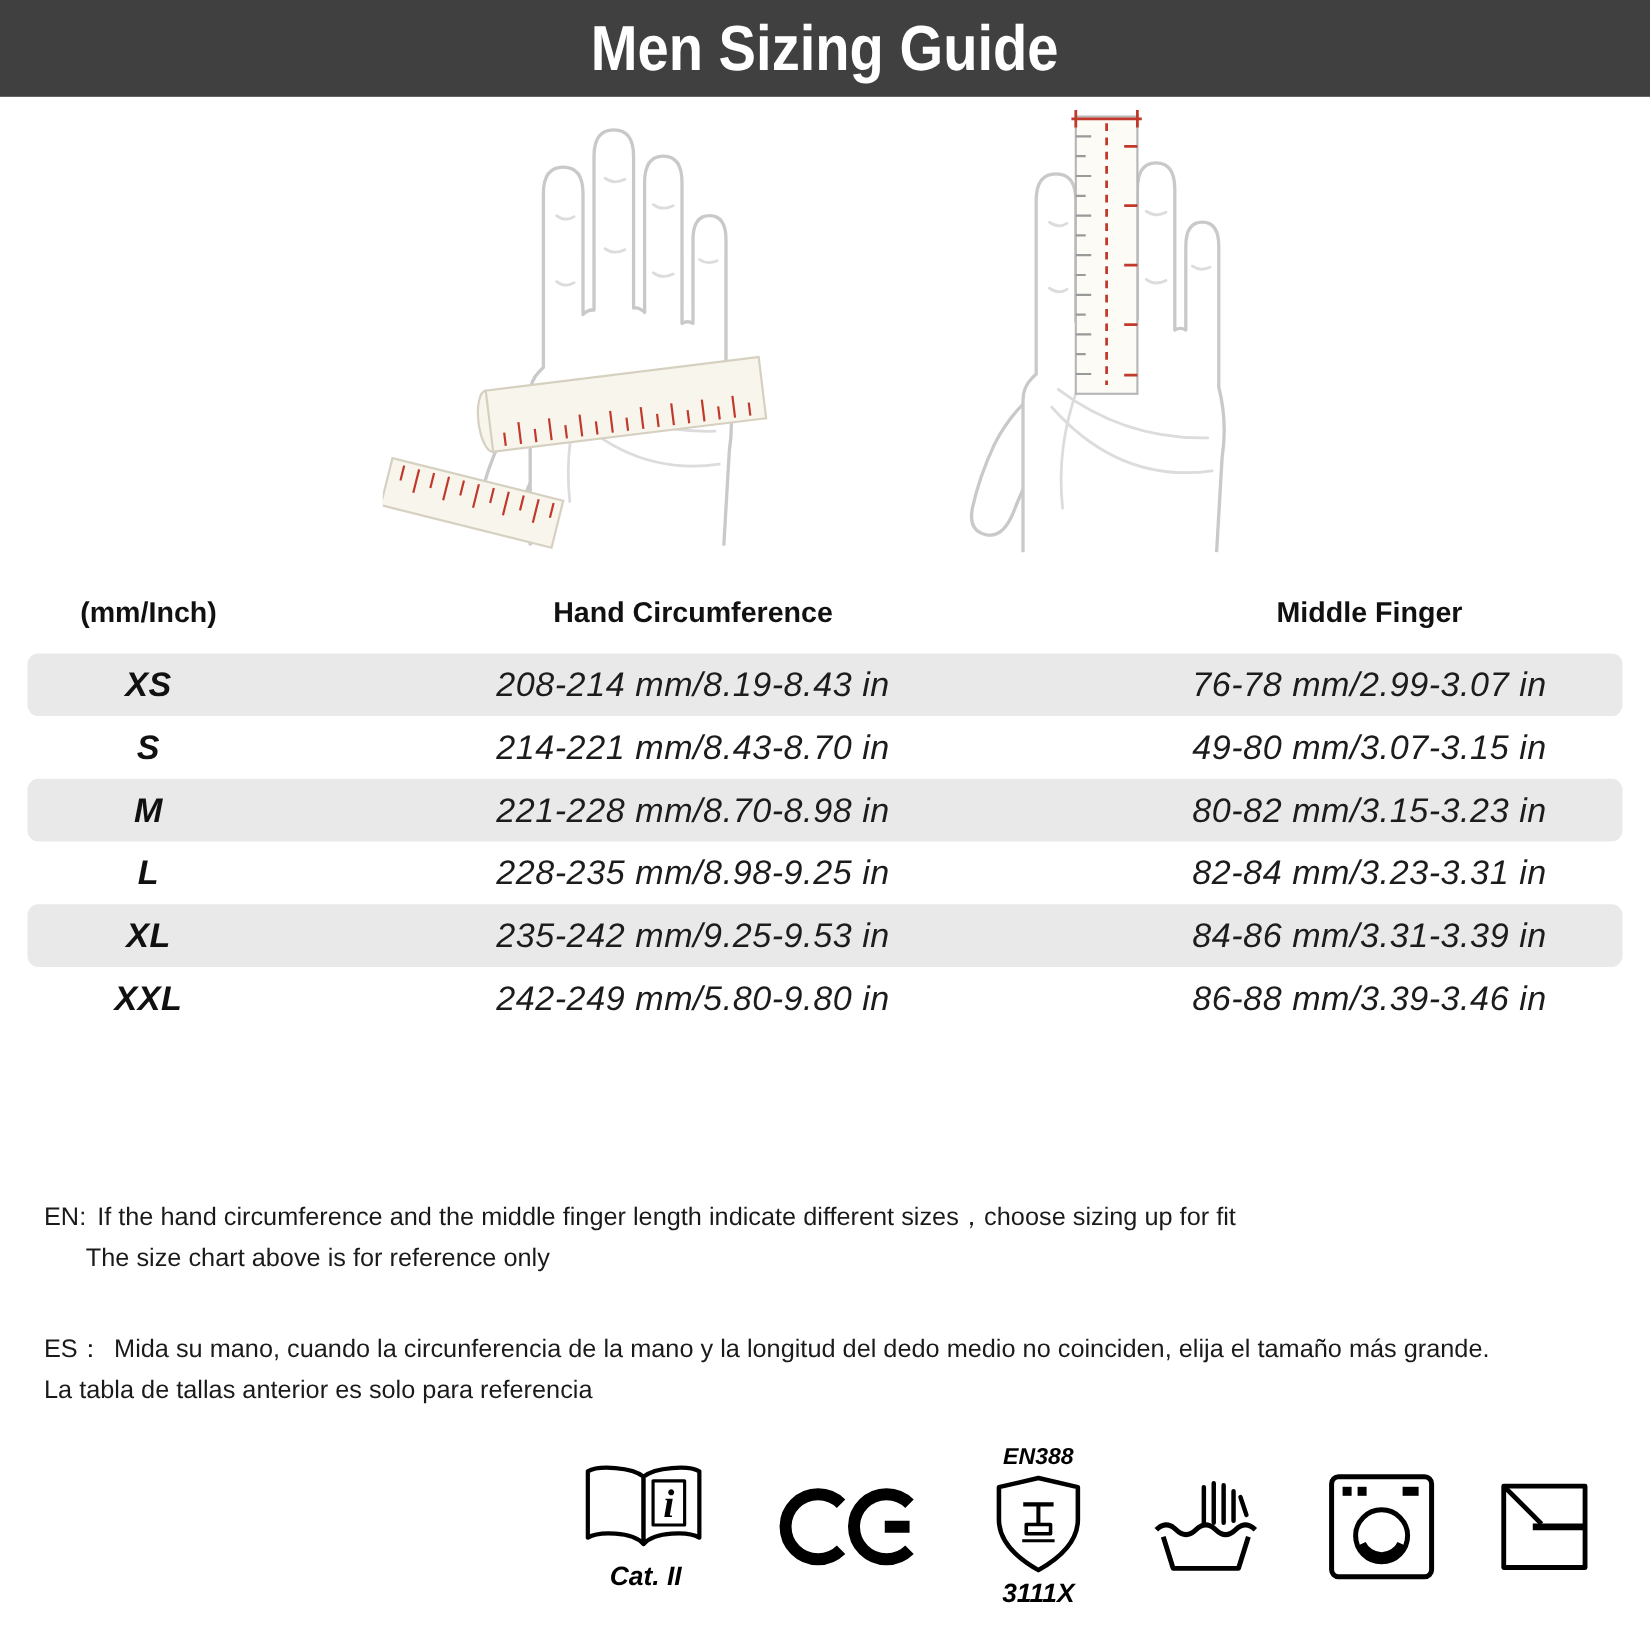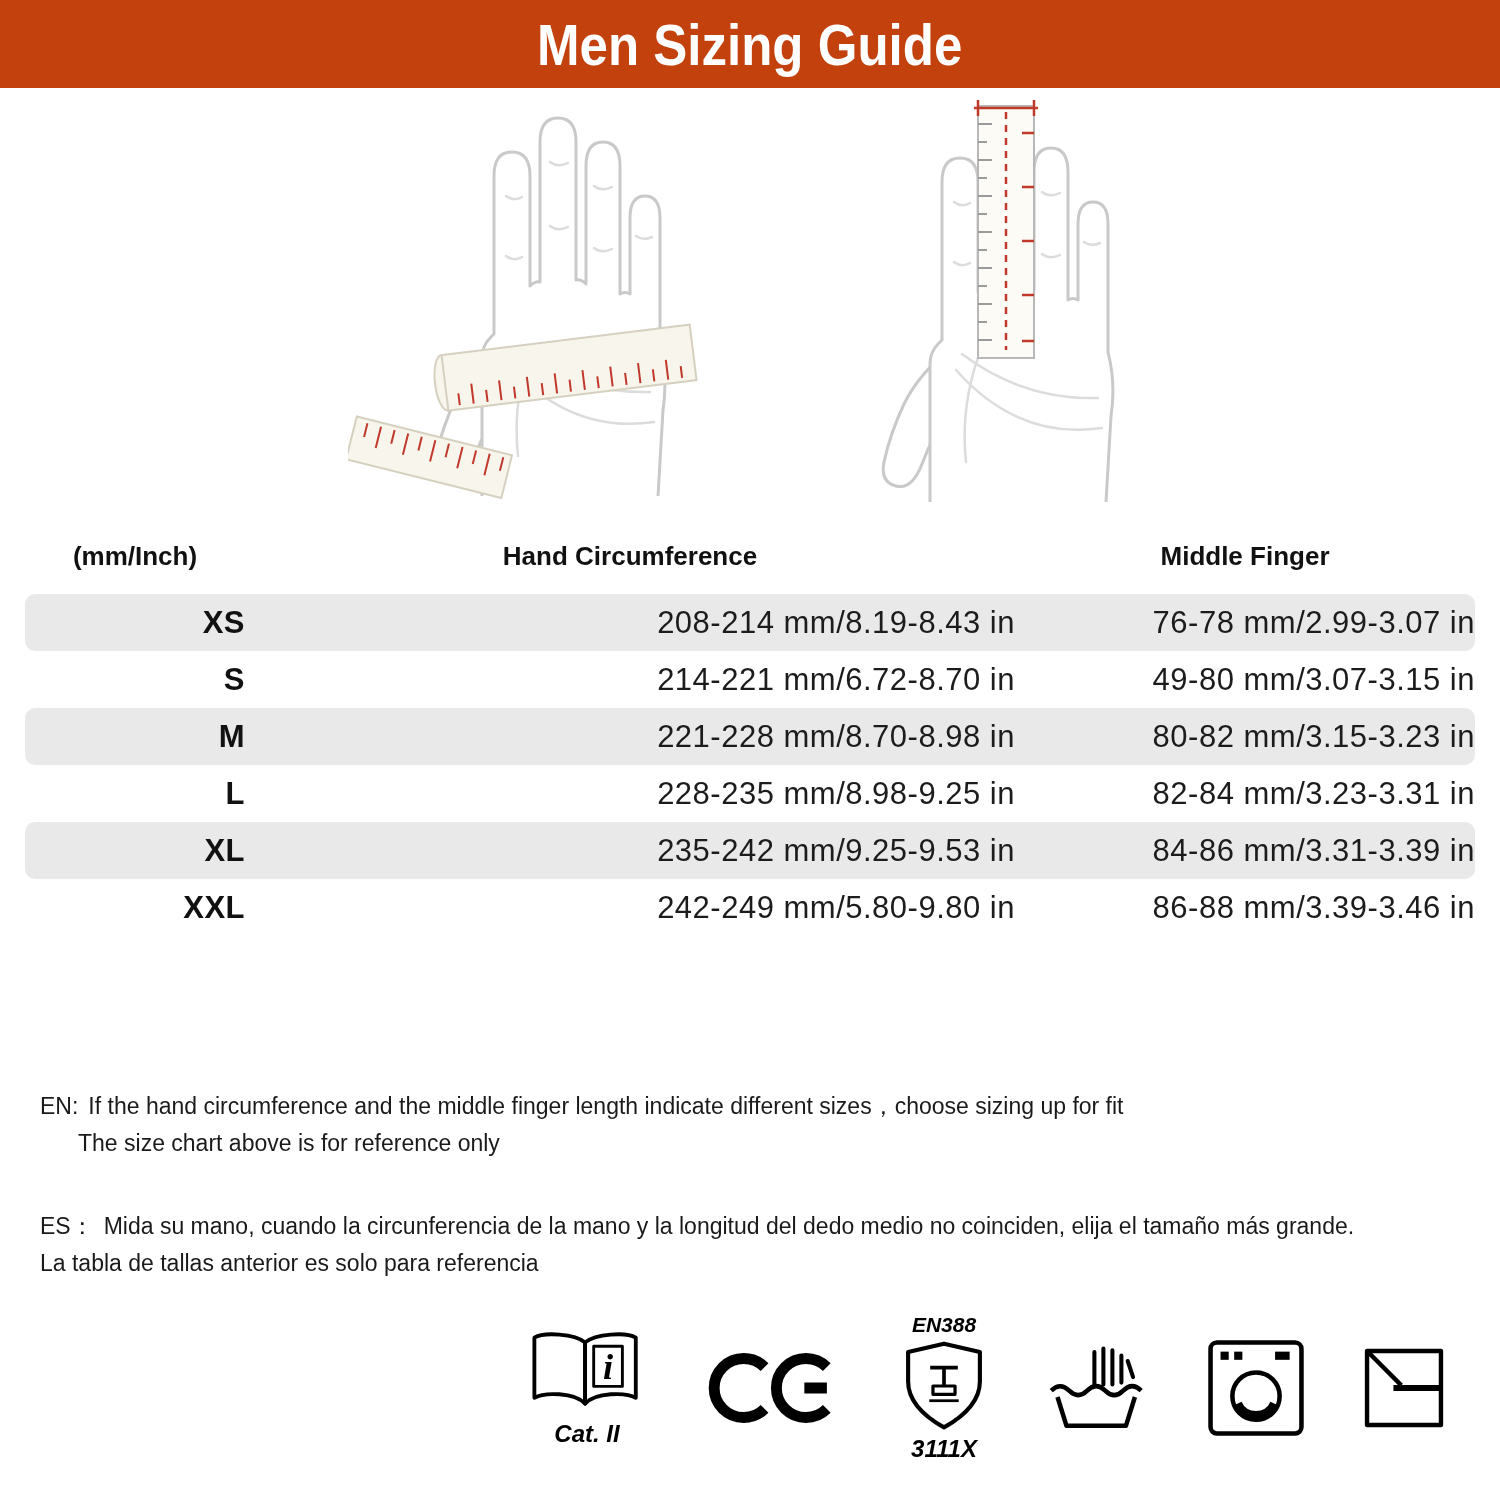--- a/index.html
+++ b/index.html
@@ -5,21 +5,21 @@
   * { margin:0; padding:0; box-sizing:border-box; }
   html,body { width:1500px; height:1500px; }
   body {
     background:#ffffff;
     font-family:"Liberation Sans", sans-serif;
     position:relative;
     overflow:hidden;
   }
   .banner{
     position:absolute; top:0; left:0; width:1500px; height:88px;
-    background:#c2410c; display:flex; align-items:center; justify-content:center;
+    background:#404040; display:flex; align-items:center; justify-content:center;
   }
   .banner-title{
     color:#ffffff; font-size:58px; font-weight:bold;
     transform:scaleX(.88); white-space:nowrap;
   }
   .hand-left{ position:absolute; left:348px; top:96px; }
   .hand-right{ position:absolute; left:828px; top:96px; }
 
   .handOutline, .thumb { fill:#ffffff; stroke:#c9c9c9; stroke-width:3; stroke-linejoin:round; }
   .crease { fill:none; stroke:#dcdcdc; stroke-width:2.5; stroke-linecap:round; }
@@ -34,21 +34,21 @@
   .thead{
     display:grid; grid-template-columns:220px 770px 1fr;
     align-items:center; height:64px; margin-bottom:6px;
   }
   .thead .c{ text-align:center; font-weight:bold; font-size:26px; color:#111; }
   .trow{
     display:grid; grid-template-columns:220px 770px 1fr;
     align-items:center; height:57px; border-radius:10px;
   }
   .trow.shaded{ background:#e9e9e9; }
-  .trow .c{ text-align:right; font-size:31px; color:#1c1c1c; letter-spacing:.5px; }
+  .trow .c{ text-align:center; font-size:31px; color:#1c1c1c; letter-spacing:.5px;font-style:italic; }
   .trow .size{ font-weight:bold; font-size:31px; color:#111; }
 
   .notes{ position:absolute; left:40px; font-size:23px; color:#1a1a1a; line-height:37px; }
   .notes-en{ top:1088px; }
   .notes-es{ top:1208px; }
   .note-label{ margin-right:10px; }
   .note-line.indent{ padding-left:38px; }
 
   .cert-row{
     position:absolute; top:1302px; left:0; width:1448px; height:172px;
@@ -112,21 +112,21 @@
       <div class="c">Middle Finger</div>
     </div>
     <div class="tbody">
         <div class="trow shaded">
           <div class="c size">XS</div>
           <div class="c val">208-214 mm/8.19-8.43 in</div>
           <div class="c val">76-78 mm/2.99-3.07 in</div>
         </div>
         <div class="trow">
           <div class="c size">S</div>
-          <div class="c val">214-221 mm/6.72-8.70 in</div>
+          <div class="c val">214-221 mm/8.43-8.70 in</div>
           <div class="c val">49-80 mm/3.07-3.15 in</div>
         </div>
         <div class="trow shaded">
           <div class="c size">M</div>
           <div class="c val">221-228 mm/8.70-8.98 in</div>
           <div class="c val">80-82 mm/3.15-3.23 in</div>
         </div>
         <div class="trow">
           <div class="c size">L</div>
           <div class="c val">228-235 mm/8.98-9.25 in</div>

